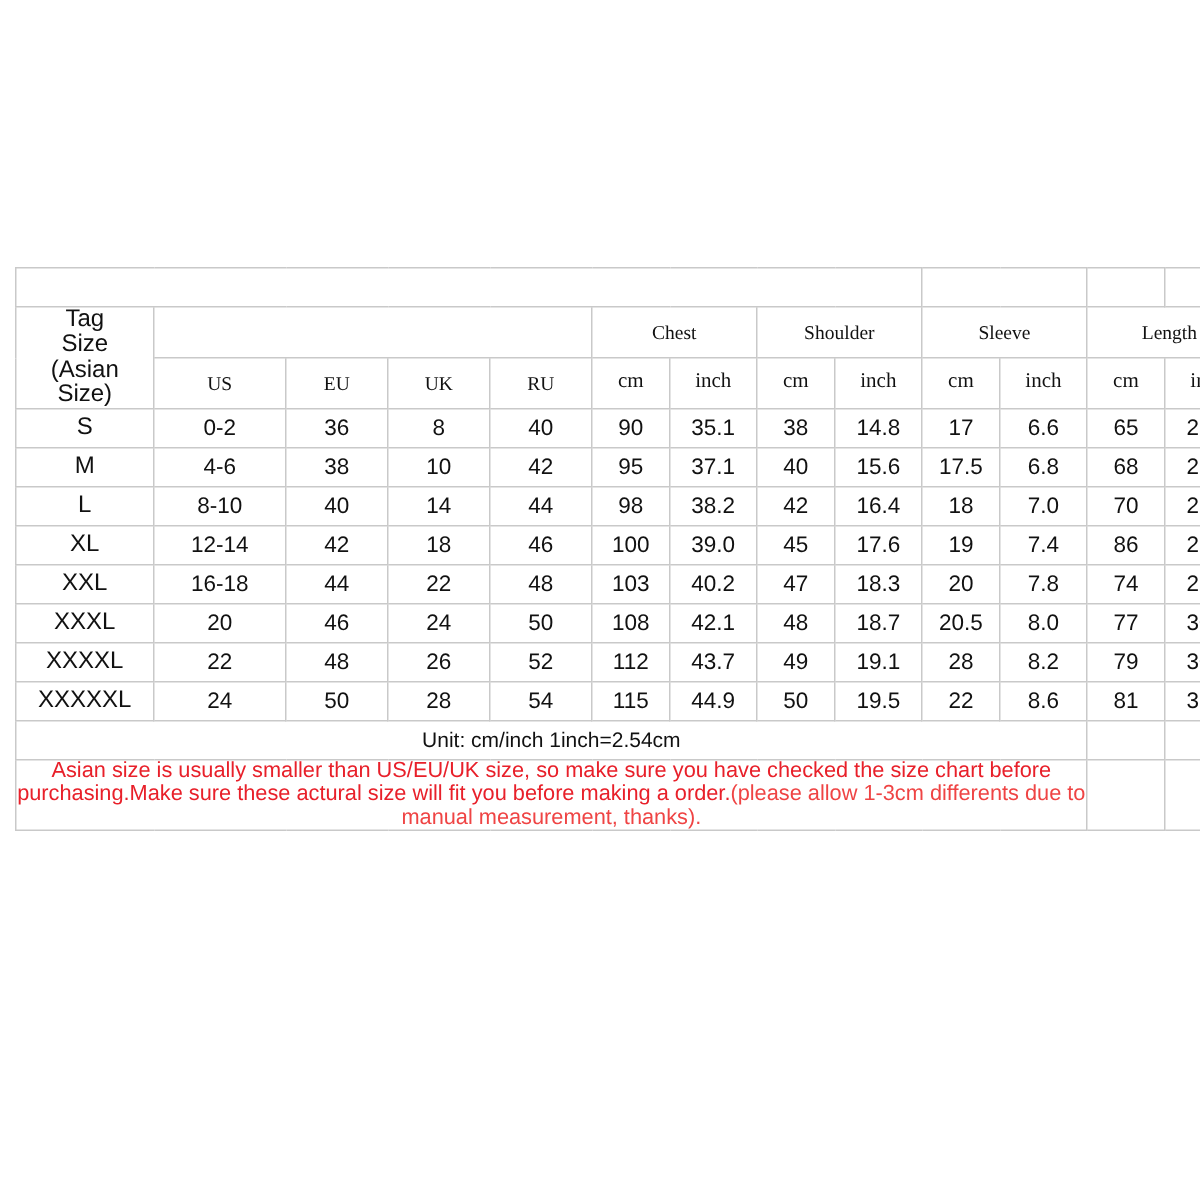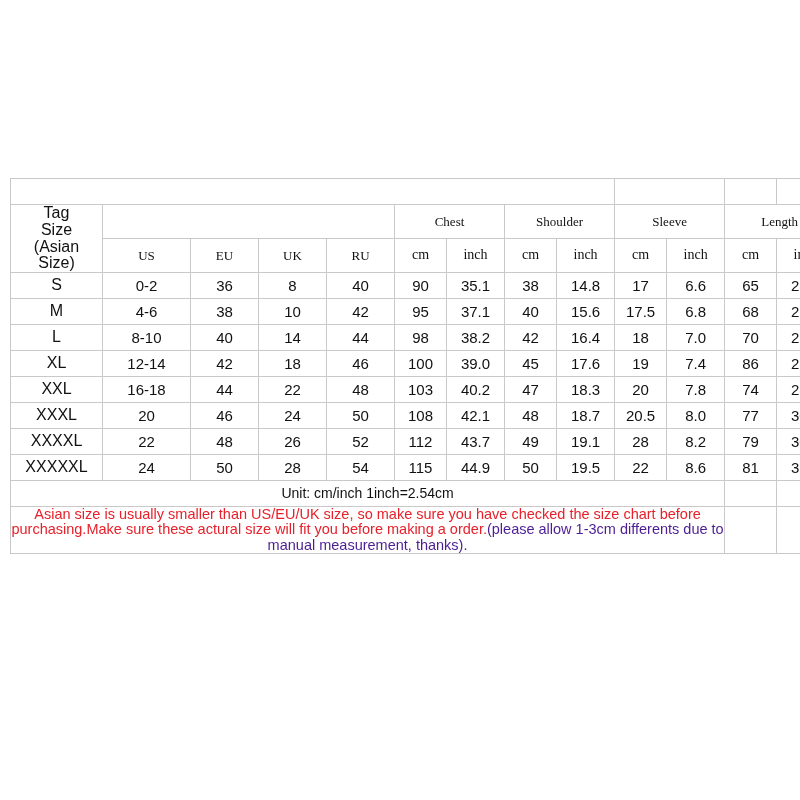--- a/index.html
+++ b/index.html
@@ -87,21 +87,21 @@
     height: 27px;
   }
   .note-cell {
     text-align: left;
     padding: 4px 6px 5px 6px;
     font-size: 14.5px;
     line-height: 1.45;
     color: #e8202a;
     height: 70px;
   }
-  .note-cell .blk { color: #4c1d95; }
+  .note-cell .blk { color: #ef4444; }
 </style>
 </head>
 <body>
 
 <div id="page">
   <div class="chart-wrap">
     <table class="size-chart">
       <colgroup>
         <col style="width:92px">
         <col style="width:88px">

